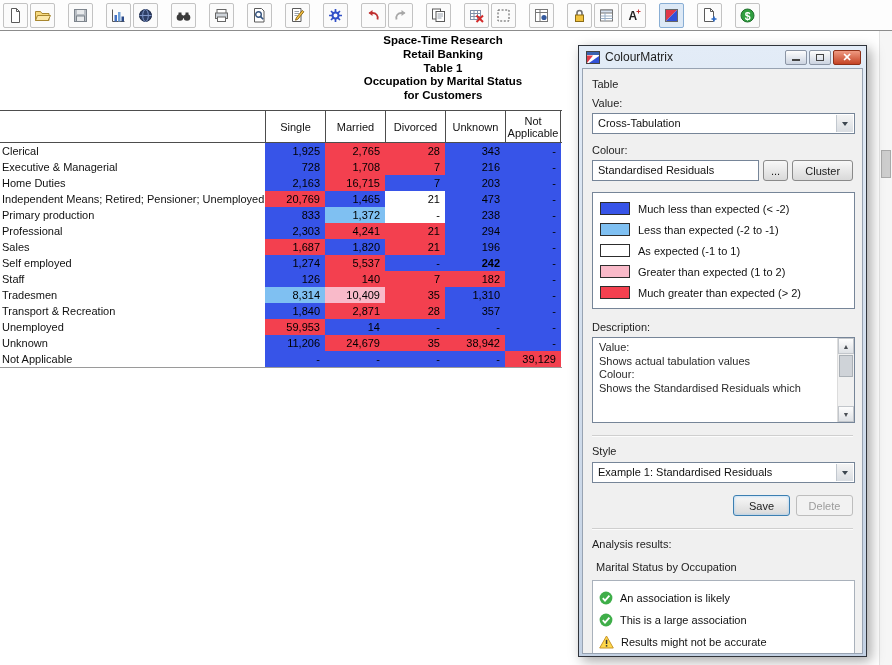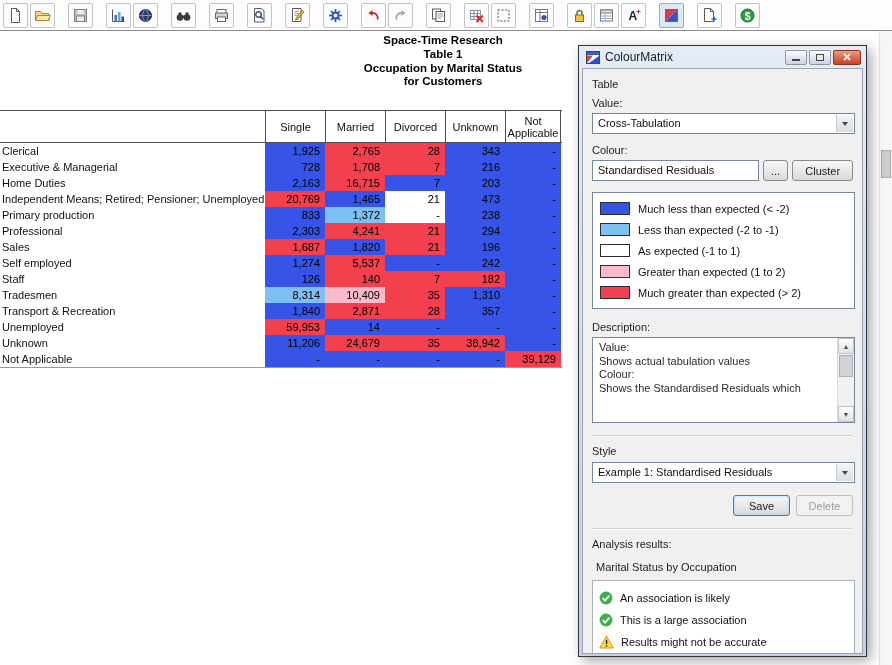--- a/index.html
+++ b/index.html
@@ -338,20 +338,21 @@
   <button class="tb-btn">
       <svg width="17" height="17" viewBox="0 0 17 17">
         <circle cx="8.5" cy="8.5" r="6.5" fill="#2f9e3f" stroke="#1d6e2a"></circle>
         <text x="5.8" y="12.5" font-size="10.5" font-weight="bold" fill="#fff">$</text>
       </svg>
     </button>
 </div>
 
 <div class="titles">
   <div>Space-Time Research</div>
+  <div>Retail Banking</div>
   <div>Table 1</div>
   <div>Occupation by Marital Status</div>
   <div>for Customers</div>
 </div>
 
 <div class="stable">
   <div class="hrow">
     <div class="hcell corner"></div>
     <div class="hcell c">Single</div>
     <div class="hcell c">Married</div>
@@ -414,21 +415,21 @@
         <div class="dcell" style="background-color: rgb(55, 84, 232);">1,820</div>
         <div class="dcell" style="background-color: rgb(243, 64, 79);">21</div>
         <div class="dcell" style="background-color: rgb(55, 84, 232);">196</div>
         <div class="dcell last" style="background-color: rgb(55, 84, 232);">-</div>
       </div>
     <div class="drow">
         <div class="rlabel">Self employed</div>
         <div class="dcell" style="background-color: rgb(55, 84, 232);">1,274</div>
         <div class="dcell" style="background-color: rgb(243, 64, 79); padding-left: 8px;">5,537</div>
         <div class="dcell" style="background-color: rgb(55, 84, 232);">-</div>
-        <div class="dcell" style="background-color: rgb(55, 84, 232);">242</div>
+        <div class="dcell" style="background-color: rgb(55, 84, 232); font-weight: bold;">242</div>
         <div class="dcell last" style="background-color: rgb(55, 84, 232);">-</div>
       </div>
     <div class="drow">
         <div class="rlabel">Staff</div>
         <div class="dcell" style="background-color: rgb(55, 84, 232);">126</div>
         <div class="dcell" style="background-color: rgb(243, 64, 79);">140</div>
         <div class="dcell" style="background-color: rgb(243, 64, 79);">7</div>
         <div class="dcell" style="background-color: rgb(243, 64, 79);">182</div>
         <div class="dcell last" style="background-color: rgb(55, 84, 232);">-</div>
       </div>

